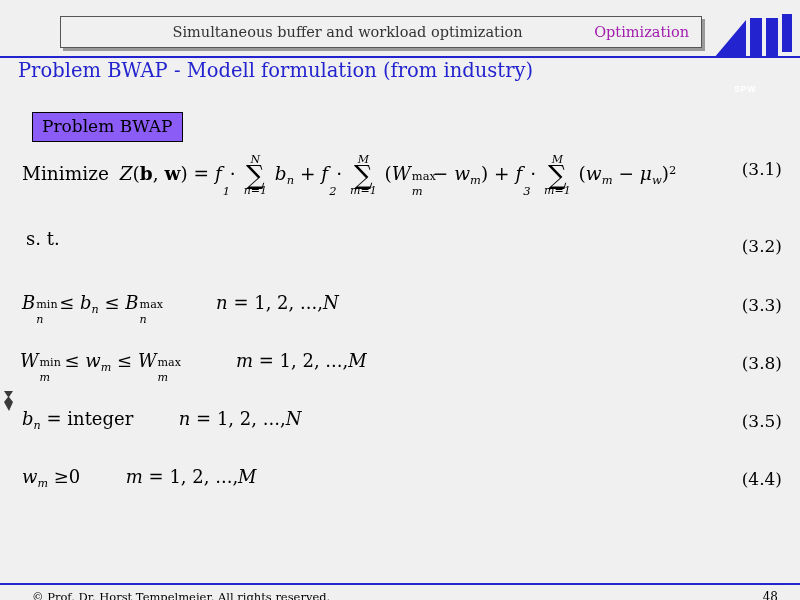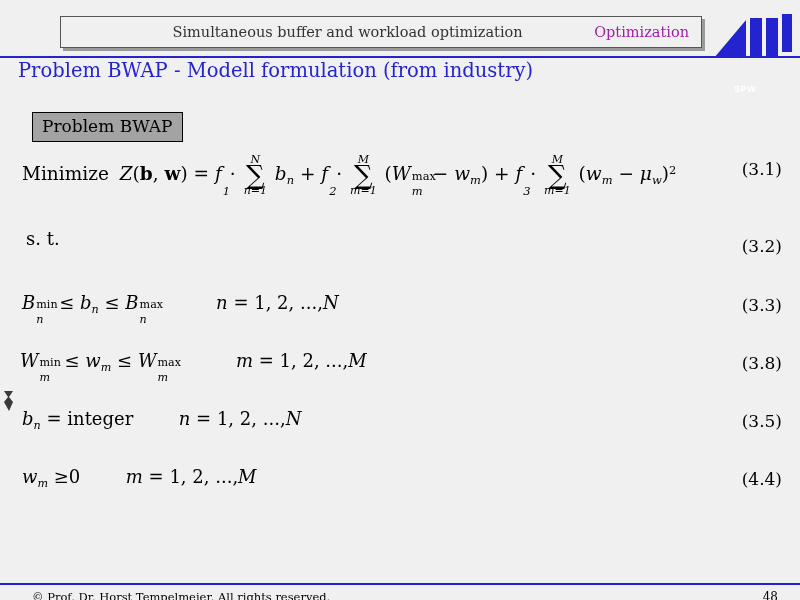--- a/index.html
+++ b/index.html
@@ -84,21 +84,21 @@
     color: #2323cf;
     font-family: "DejaVu Serif", serif;
   }
   
   .problem-box {
     position: absolute;
     left: 32px; top: 100px;
     padding: 3px 9px 5px 9px;
     border: 1.5px solid #000;
     font-size: 17px;
-    background: #a3a3a3;
+    background: #8b5cf6;
     font-family: "DejaVu Serif", serif;
   }
   
   .math {
     position: absolute;
     font-family: "DejaVu Serif", serif;
     color: #000;
     white-space: nowrap;
   }
   .eqno {

